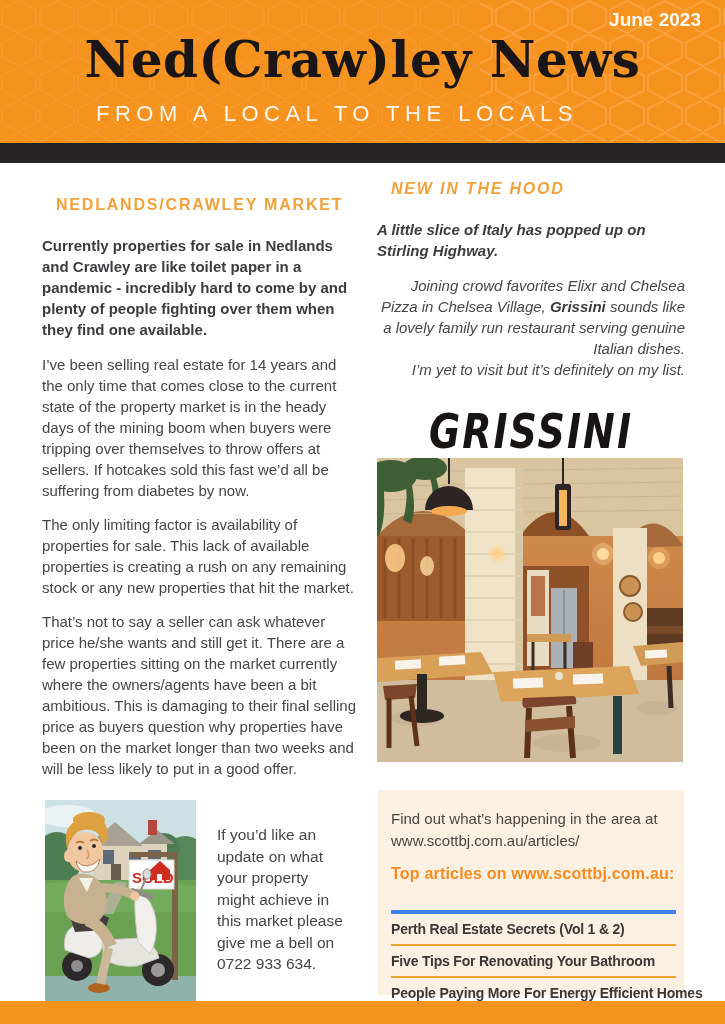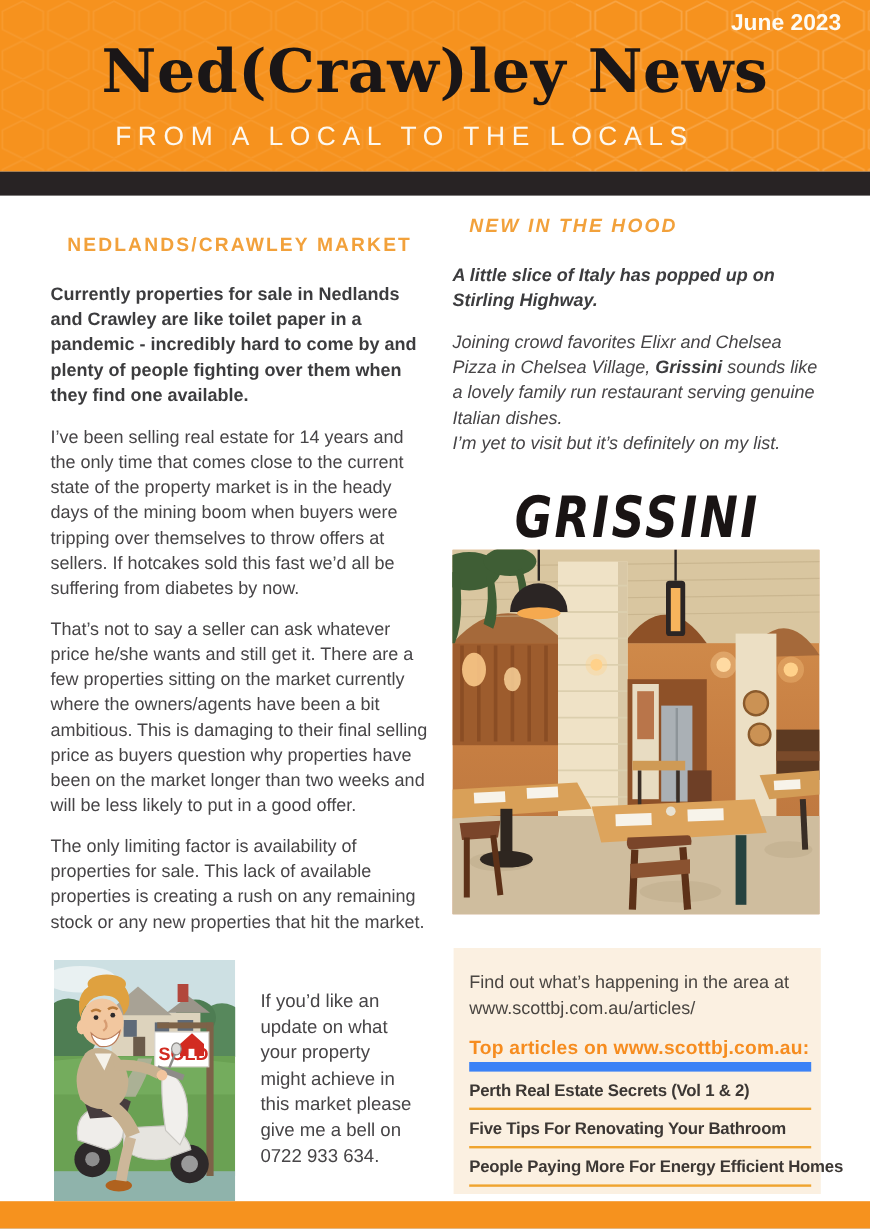--- a/index.html
+++ b/index.html
@@ -17,36 +17,36 @@
               font-family:"DejaVu Serif", serif; font-weight:700; font-size:50px; color:#1A1617; letter-spacing:0.5px; }
   .tagline { position:absolute; top:101px; left:0; width:674px; text-align:center;
              font-size:22px; font-weight:400; color:#FDF8EF; letter-spacing:5.5px; }
   .dark-bar { position:absolute; left:0; top:143px; width:725px; height:20px; background:#282324; }
   
   .col-left  { position:absolute; left:42px;  top:196px; width:318px; }
   .col-right { position:absolute; left:377px; top:180px; width:308px;font-style:italic; }
   .section-heading { font-size:16px; font-weight:700; letter-spacing:1.8px; color:#F2A13B; margin:0 0 21px 14px; }
   p.lead { font-size:15px; font-weight:700; line-height:21px; color:#3C3C3E; margin:0 0 14px 0; }
   p.body { font-size:15px; font-weight:400; line-height:21px; color:#474547; margin:0 0 13px 0; }
-  .pre { white-space:pre-line; }
+  .pre { white-space:pre-line;text-align:right; }
   .bold-inline { font-weight:700; color:#3C3C3E; }
   .grissini-logo { margin:24px 0 0 0; text-align:center; font-family:"DejaVu Sans", sans-serif;
                    font-weight:800; font-size:38px; letter-spacing:2px; color:#191414;
                    transform:scaleY(1.25); transform-origin:top center; }
   .resto-photo { position:absolute; left:377px; top:458px; width:306px; height:304px; display:block; }
   
   .cartoon { position:absolute; left:45px; top:800px; width:151px; height:201px; display:block; }
   .promo-caption { position:absolute; left:217px; top:824px; width:148px;
                    font-size:15.5px; line-height:21.5px; color:#474547; white-space:pre-line; }
   
   .articles-box { position:absolute; left:378px; top:790px; width:306px; height:205px;
                   background:#FBF0E1; padding:18px 8px 12px 13px; }
   .articles-box .find-out { font-size:15px; line-height:21.5px; color:#4A4642; white-space:pre-line; margin-bottom:14px; }
-  .articles-box .box-heading { font-size:16px; font-weight:700; color:#F68C1F; margin-bottom:2px; letter-spacing:0.2px; }
-  .articles-list { list-style:none; border-top:8px solid #3b82f6; width:285px; }
+  .articles-box .box-heading { font-size:16px; font-weight:700; color:#F68C1F; margin-bottom:27px; letter-spacing:0.2px; }
+  .articles-list { list-style:none; border-top:4px solid #3b82f6; width:285px; }
   .articles-list li { font-size:14px; font-weight:700; color:#3C3734; letter-spacing:-0.2px;
                       white-space:nowrap; padding:7px 0 7px 0; border-bottom:2px solid #EFA42F; }
   
   .footer-bar { position:absolute; left:0; top:1001px; width:725px; height:23px; background:#F6921E; }
 </style>
 </head>
 <body>
 
 <div class="page">
 
@@ -65,22 +65,22 @@
     <div class="tagline">FROM A LOCAL TO THE LOCALS</div>
   </header>
   <div class="dark-bar"></div>
 
   <section class="col-left">
     <h2 class="section-heading">NEDLANDS/CRAWLEY MARKET</h2>
     <p class="lead">Currently properties for sale in Nedlands and Crawley are like toilet paper in a pandemic - incredibly hard to come by and plenty of people fighting over them when they find one available.</p>
     <div>
 
     <p class="body">I’ve been selling real estate for 14 years and the only time that comes close to the current state of the property market is in the heady days of the mining boom when buyers were tripping over themselves to throw offers at sellers. If hotcakes sold this fast we’d all be suffering from diabetes by now.</p>
+        <p class="body">The only limiting factor is availability of properties for sale. This lack of available properties is creating a rush on any remaining stock or any new properties that hit the market.</p>
         <p class="body">That’s not to say a seller can ask whatever price he/she wants and still get it. There are a few properties sitting on the market currently where the owners/agents have been a bit ambitious. This is damaging to their final selling price as buyers question why properties have been on the market longer than two weeks and will be less likely to put in a good offer.</p>
-        <p class="body">The only limiting factor is availability of properties for sale. This lack of available properties is creating a rush on any remaining stock or any new properties that hit the market.</p>
       </div>
   </section>
 
   <section class="col-right">
     <h2 class="section-heading">NEW IN THE HOOD</h2>
     <p class="lead">A little slice of Italy has popped up on Stirling Highway.</p>
     <p class="body pre"><span>Joining crowd favorites Elixr and Chelsea Pizza in Chelsea Village, </span><span class="bold-inline">Grissini</span><span> sounds like a lovely family run restaurant serving genuine Italian dishes.
 I’m yet to visit but it’s definitely on my list.</span></p>
     <div class="grissini-logo">GRISSINI</div>
   </section>

